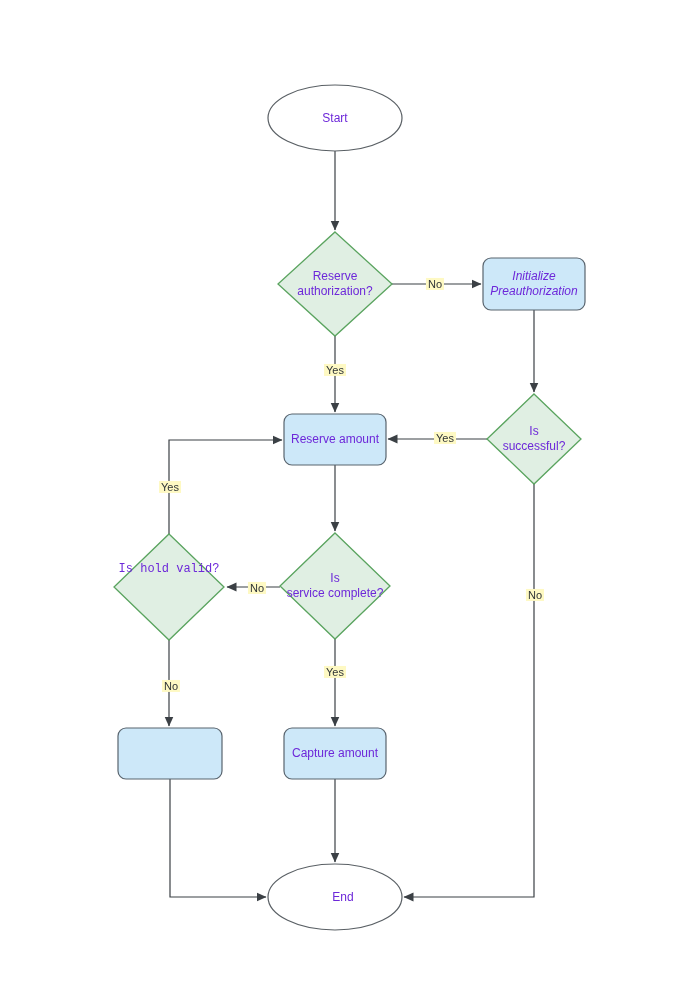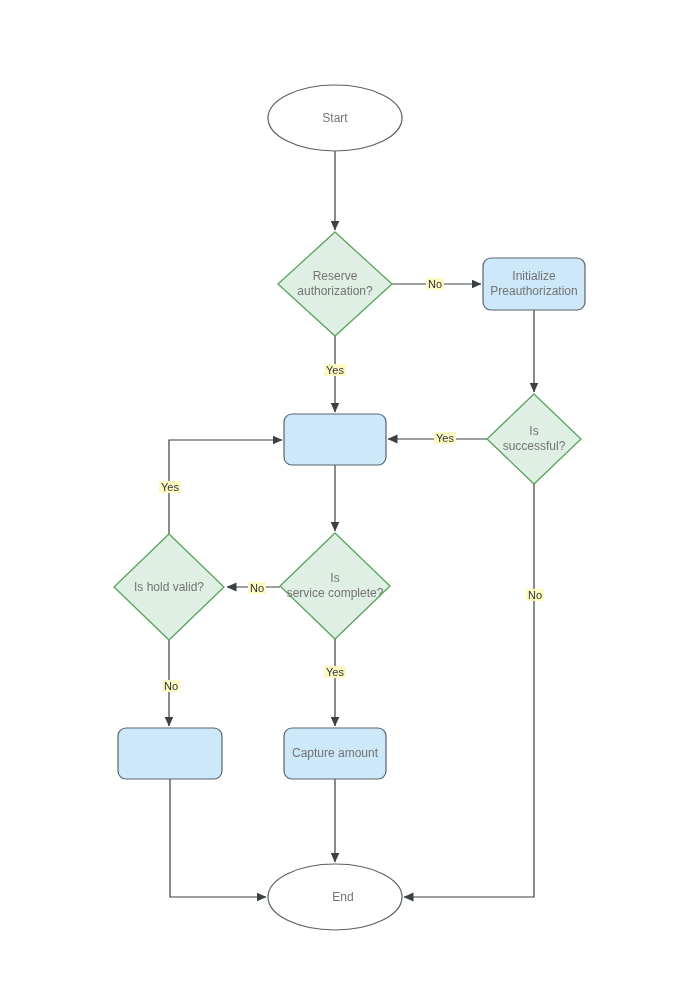--- a/index.html
+++ b/index.html
@@ -21,21 +21,21 @@
     top: 0;
   }
   .node-label {
     position: absolute;
     display: flex;
     align-items: center;
     justify-content: center;
     text-align: center;
     font-size: 12px;
     line-height: 1.25;
-    color: #737373;
+    color: #6d28d9;
     white-space: pre-line;
     pointer-events: none;
   }
   .edge-label {
     position: absolute;
     transform: translate(-50%, -50%);
     font-size: 11px;
     color: #2f3437;
     background: #fef9c3;
     padding: 0 2px;
@@ -92,31 +92,32 @@
 
       <ellipse cx="335" cy="897" rx="67" ry="33" fill="#ffffff" stroke="#5a6065" stroke-width="1.2"></ellipse>
     </g>
   </svg>
 
   <div class="node-label" style="left:268px; top:85px; width:134px; height:66px;">Start</div>
 
   <div class="node-label" style="left:278px; top:232px; width:114px; height:104px;">Reserve
 authorization?</div>
 
-  <div class="node-label" style="left:483px; top:258px; width:102px; height:52px;">Initialize
+  <div class="node-label" style="left:483px; top:258px; width:102px; height:52px;font-style:italic;">Initialize
 Preauthorization</div>
 
   <div class="node-label" style="left:487px; top:394px; width:94px; height:90px;">Is
 successful?</div>
 
+  <div class="node-label" style="left:284px; top:414px; width:102px; height:51px;">Reserve amount</div>
 
   <div class="node-label" style="left:276px; top:533px; width:118px; height:106px;">Is
 service complete?</div>
 
-  <div class="node-label" style="left:114px; top:534px; width:110px; height:106px;">Is hold valid?</div>
+  <div class="node-label" style="left:114px; top:516px; width:110px; height:106px;font-family:Liberation Mono, monospace;">Is hold valid?</div>
 
 
   <div class="node-label" style="left:284px; top:728px; width:102px; height:51px;border-radius:23px;">Capture amount</div>
 
   <div class="node-label" style="left:276px; top:864px; width:134px; height:66px;">End</div>
 
   <div class="edge-label" style="left:435px; top:284px;">No</div>
 
   <div class="edge-label" style="left:335px; top:370px;">Yes</div>
 

